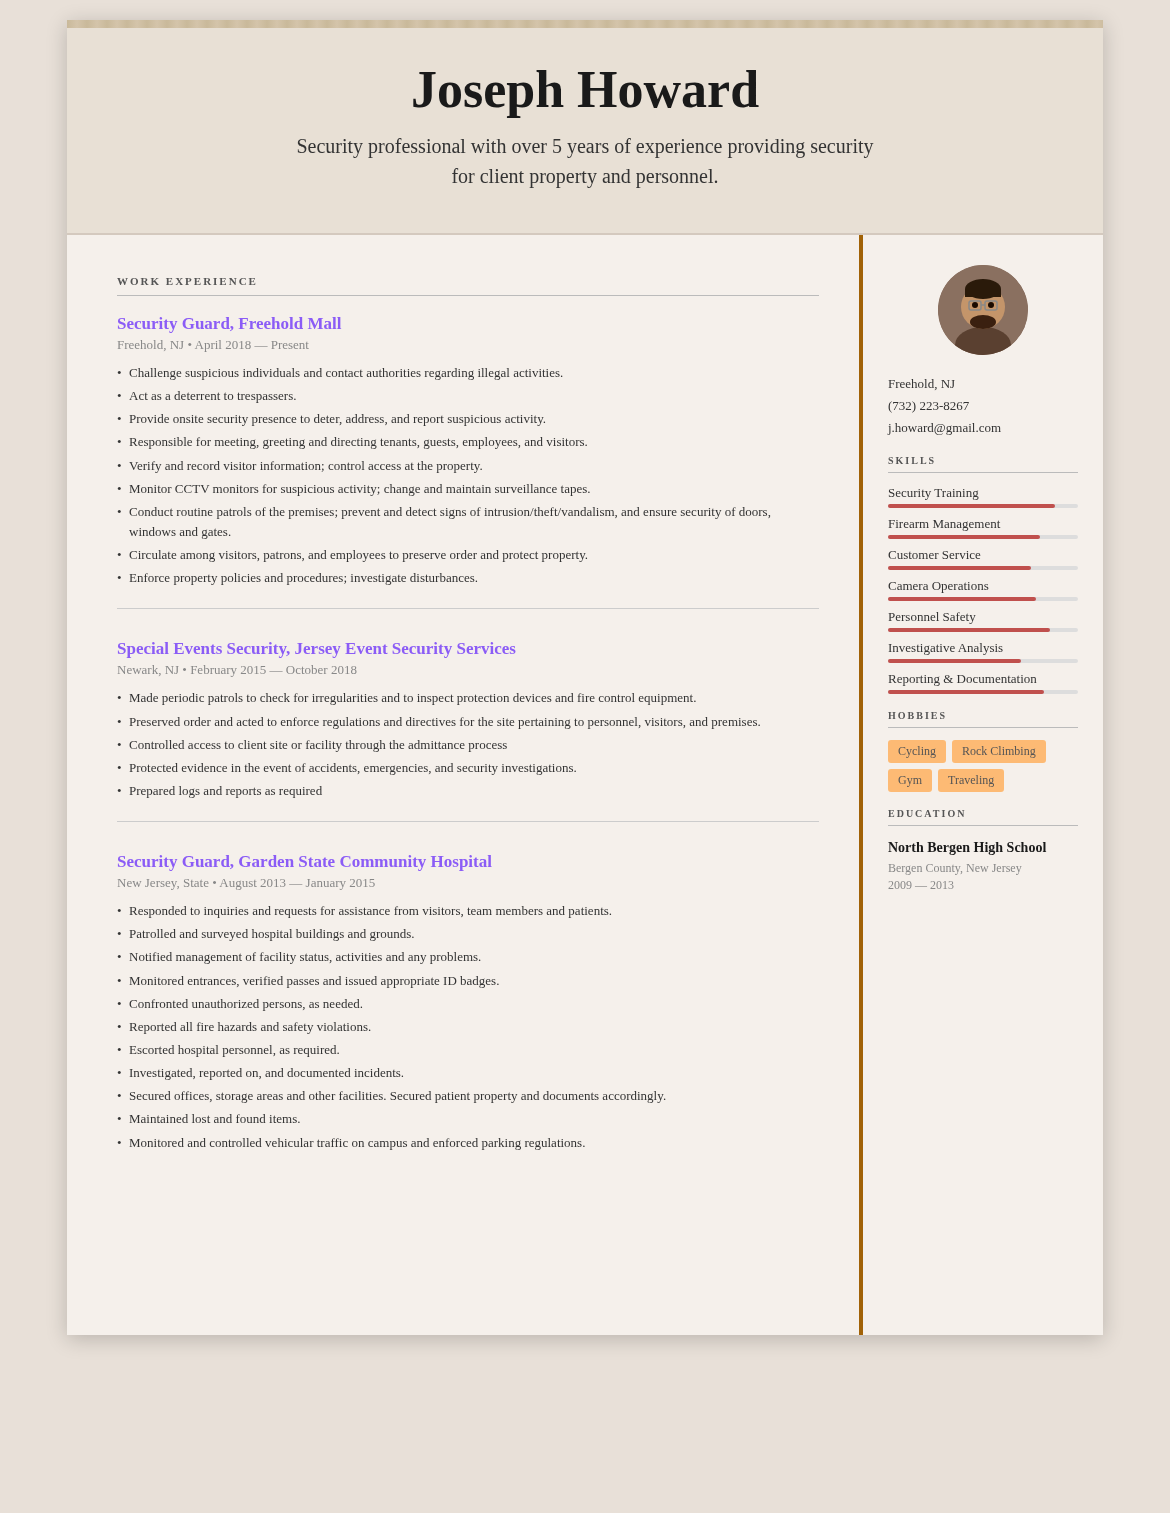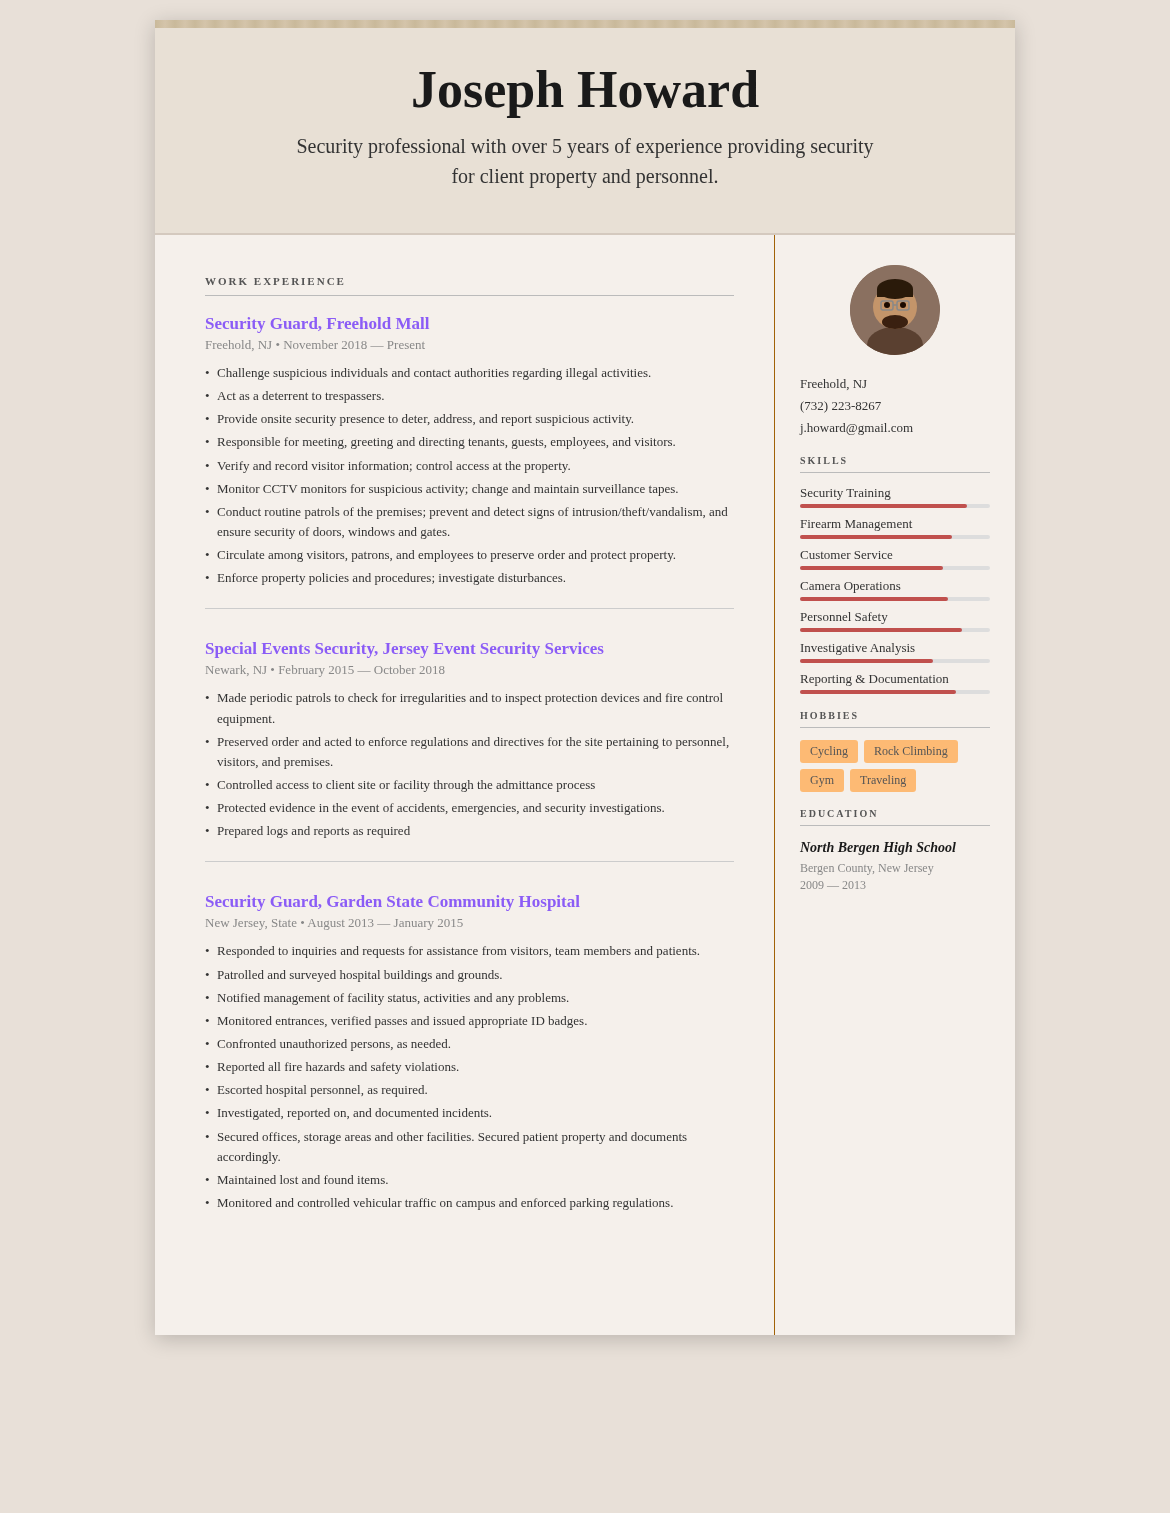--- a/index.html
+++ b/index.html
@@ -6,21 +6,21 @@
     body {
       font-family: Georgia, 'Times New Roman', serif;
       background: #e8e0d8;
       display: flex;
       justify-content: center;
       align-items: flex-start;
       min-height: 100vh;
       padding: 20px;
     }
     .resume-wrapper {
-      width: 860px;
+      width: 1036px;
       background: #f5f0eb;
       box-shadow: 0 4px 20px rgba(0,0,0,0.2);
       position: relative;
       overflow: hidden;
     }
     
     .header-bg {
       background: #e8e0d5;
       padding: 40px 60px 30px;
       text-align: center;
@@ -49,21 +49,21 @@
       margin: 12px auto;
     }
     .body-section {
       display: flex;
       min-height: 1100px;
     }
     
     .main-col {
       flex: 1;
       padding: 40px 40px 40px 50px;
-      border-right: 1px solid #a16207;
+      border-right: 4px solid #a16207;
     }
     .section-title {
       font-size: 11px;
       font-weight: bold;
       letter-spacing: 2px;
       color: #555;
       text-transform: uppercase;
       margin-bottom: 8px;
     }
     .section-divider {
@@ -188,21 +188,20 @@
       border-radius: 3px;
     }
     .edu-block {
       margin-top: 8px;
     }
     .edu-school {
       font-size: 14px;
       font-weight: bold;
       color: #1a1a1a;
       line-height: 1.4;
-      font-style: italic;
     }
     .edu-location {
       font-size: 12px;
       color: #888;
       margin-top: 3px;
     }
     .edu-years {
       font-size: 12px;
       color: #888;
       margin-top: 2px;
@@ -220,21 +219,21 @@
 
   <div class="body-section">
 
     <div class="main-col">
       <div class="section-title">WORK EXPERIENCE</div>
       <hr class="section-divider">
 
       <div id="jobs-container">
           <div class="job-block">
             <div class="job-title">Security Guard, Freehold Mall</div>
-            <div class="job-meta">Freehold, NJ • November 2018 — Present</div>
+            <div class="job-meta">Freehold, NJ • April 2018 — Present</div>
             <ul class="job-bullets">
               <li>Challenge suspicious individuals and contact authorities regarding illegal activities.</li>
               <li>Act as a deterrent to trespassers.</li>
               <li>Provide onsite security presence to deter, address, and report suspicious activity.</li>
               <li>Responsible for meeting, greeting and directing tenants, guests, employees, and visitors.</li>
               <li>Verify and record visitor information; control access at the property.</li>
               <li>Monitor CCTV monitors for suspicious activity; change and maintain surveillance tapes.</li>
               <li>Conduct routine patrols of the premises; prevent and detect signs of intrusion/theft/vandalism, and ensure security of doors, windows and gates.</li>
               <li>Circulate among visitors, patrons, and employees to preserve order and protect property.</li>
               <li>Enforce property policies and procedures; investigate disturbances.</li>

